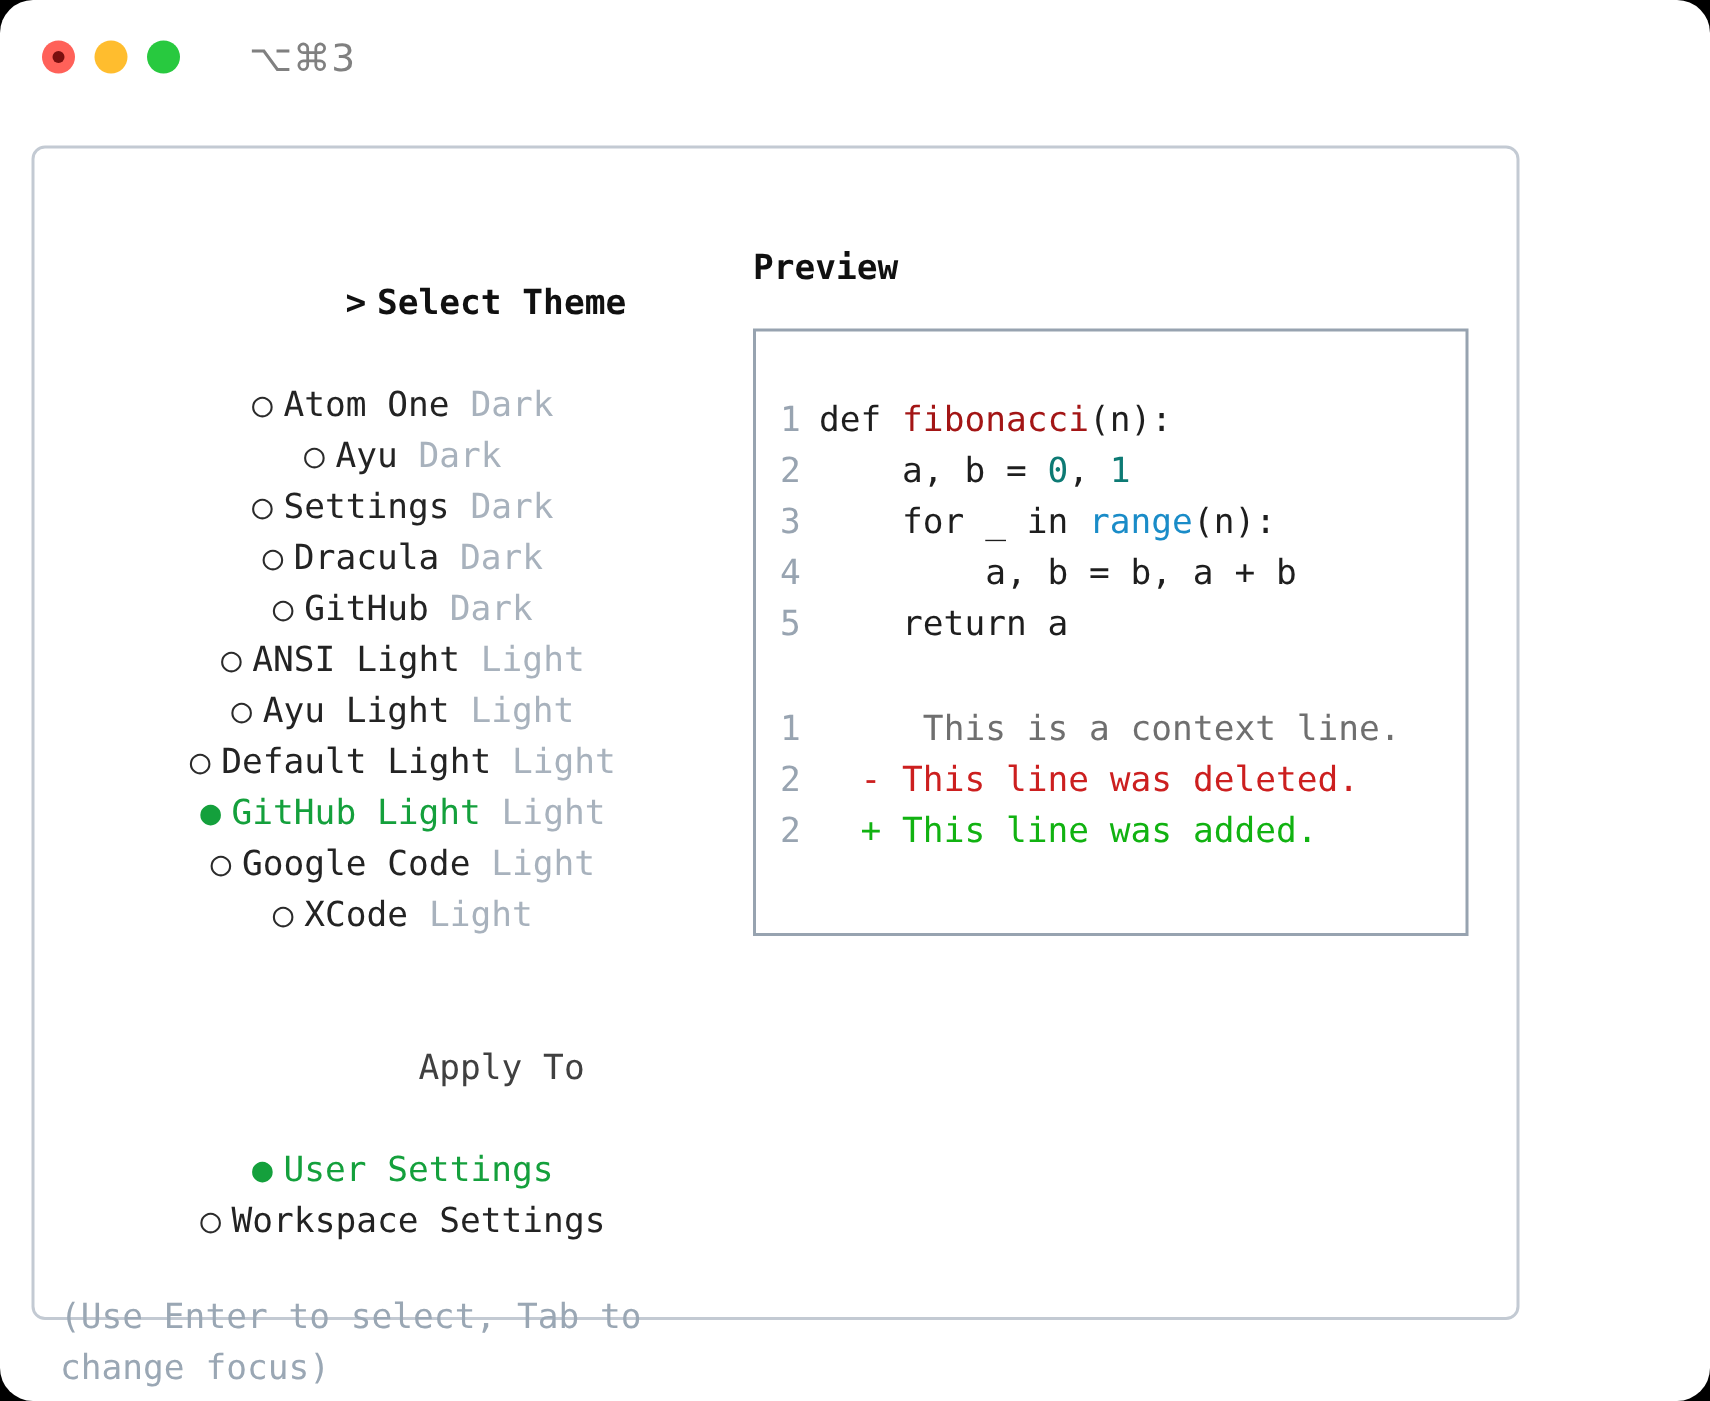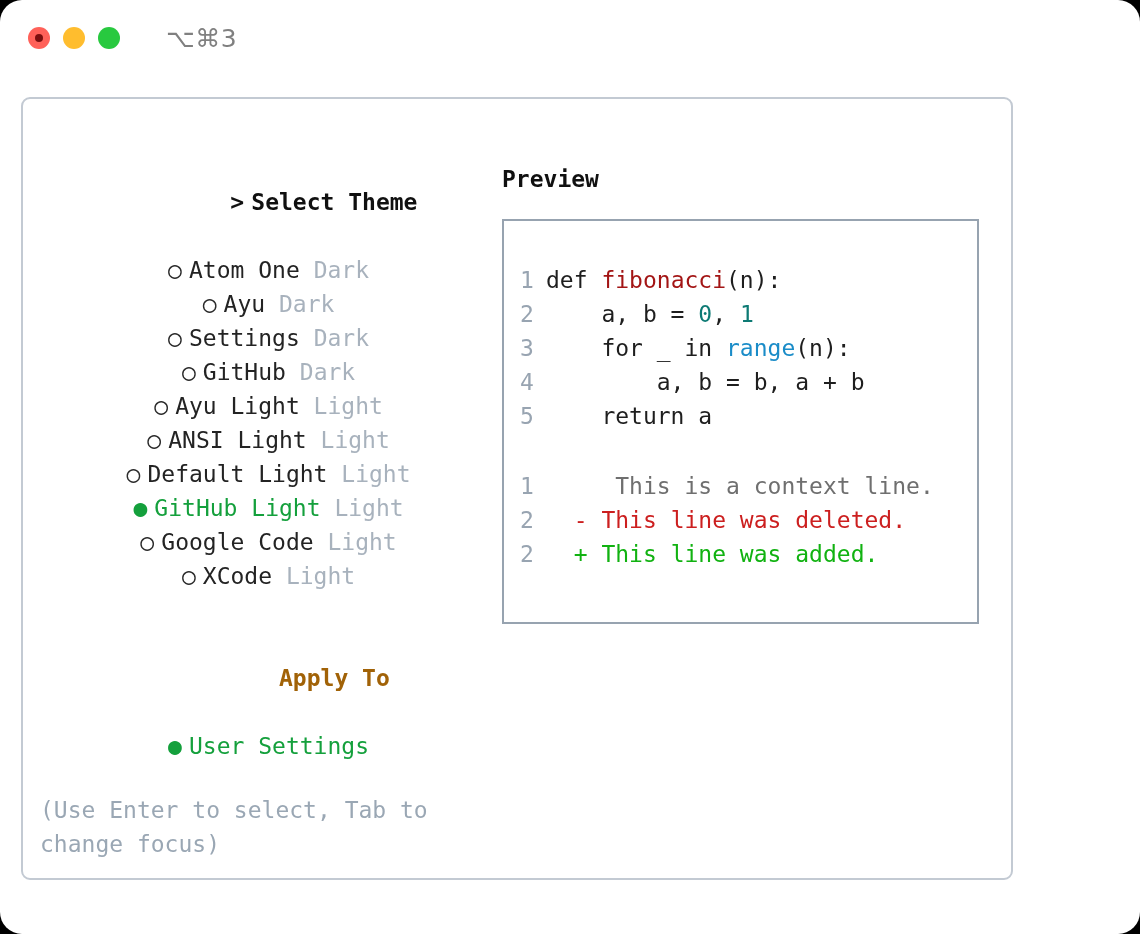--- a/index.html
+++ b/index.html
@@ -111,22 +111,22 @@
     font-weight: bold;
     color: #101010;
   }
   .label-normal   { color: #232323; }
   .label-selected { color: #14a03c; }
   .tag { color: #a8b2bd; }
 
   .spacer-row { height: 34px; }
 
   #apply-to-header {
-    font-weight: bold;
-    color: #a16207;
+    font-weight: normal;
+    color: #404040;
   }
 
   #hint-text {
     margin-top: 30px;
     font-size: 23px;
     line-height: 34px;
     color: #9aa7b4;
     width: 420px;
     white-space: pre-wrap;
   }
@@ -200,37 +200,39 @@
     <div id="theme-column">
 
       <div class="line">
         <span class="marker marker-prompt">&gt;</span><span class="section-header">Select Theme</span>
       </div>
 
       <div id="theme-list">
           <div class="line"><span class="marker marker-dot-off">○</span><span class="label-normal">Atom One</span><span> </span><span class="tag">Dark</span></div>
           <div class="line"><span class="marker marker-dot-off">○</span><span class="label-normal">Ayu</span><span> </span><span class="tag">Dark</span></div>
           <div class="line"><span class="marker marker-dot-off">○</span><span class="label-normal">Settings</span><span> </span><span class="tag">Dark</span></div>
+          <div class="line"><span class="marker marker-dot-off">○</span><span class="label-normal">Dracula</span><span> </span><span class="tag">Dark</span></div>
           <div class="line"><span class="marker marker-dot-off">○</span><span class="label-normal">GitHub</span><span> </span><span class="tag">Dark</span></div>
+          <div class="line"><span class="marker marker-dot-off">○</span><span class="label-normal">ANSI Light</span><span> </span><span class="tag">Light</span></div>
           <div class="line"><span class="marker marker-dot-off">○</span><span class="label-normal">Ayu Light</span><span> </span><span class="tag">Light</span></div>
-          <div class="line"><span class="marker marker-dot-off">○</span><span class="label-normal">ANSI Light</span><span> </span><span class="tag">Light</span></div>
           <div class="line"><span class="marker marker-dot-off">○</span><span class="label-normal">Default Light</span><span> </span><span class="tag">Light</span></div>
           <div class="line"><span class="marker marker-dot-on">●</span><span class="label-selected">GitHub Light</span><span> </span><span class="tag">Light</span></div>
           <div class="line"><span class="marker marker-dot-off">○</span><span class="label-normal">Google Code</span><span> </span><span class="tag">Light</span></div>
           <div class="line"><span class="marker marker-dot-off">○</span><span class="label-normal">XCode</span><span> </span><span class="tag">Light</span></div>
         </div>
 
       <div class="spacer-row"></div>
 
       <div class="line">
         <span class="marker"> </span><span id="apply-to-header">Apply To</span>
       </div>
 
       <div id="apply-to-list">
           <div class="line"><span class="marker marker-dot-on">●</span><span class="label-selected">User Settings</span></div>
+          <div class="line"><span class="marker marker-dot-off">○</span><span class="label-normal">Workspace Settings</span></div>
         </div>
 
       <div id="hint-text">(Use Enter to select, Tab to change focus)</div>
     </div>
 
     <div id="preview-column">
       <div id="preview-title">Preview</div>
 
       <div id="preview-box">
         <div id="code-area">

